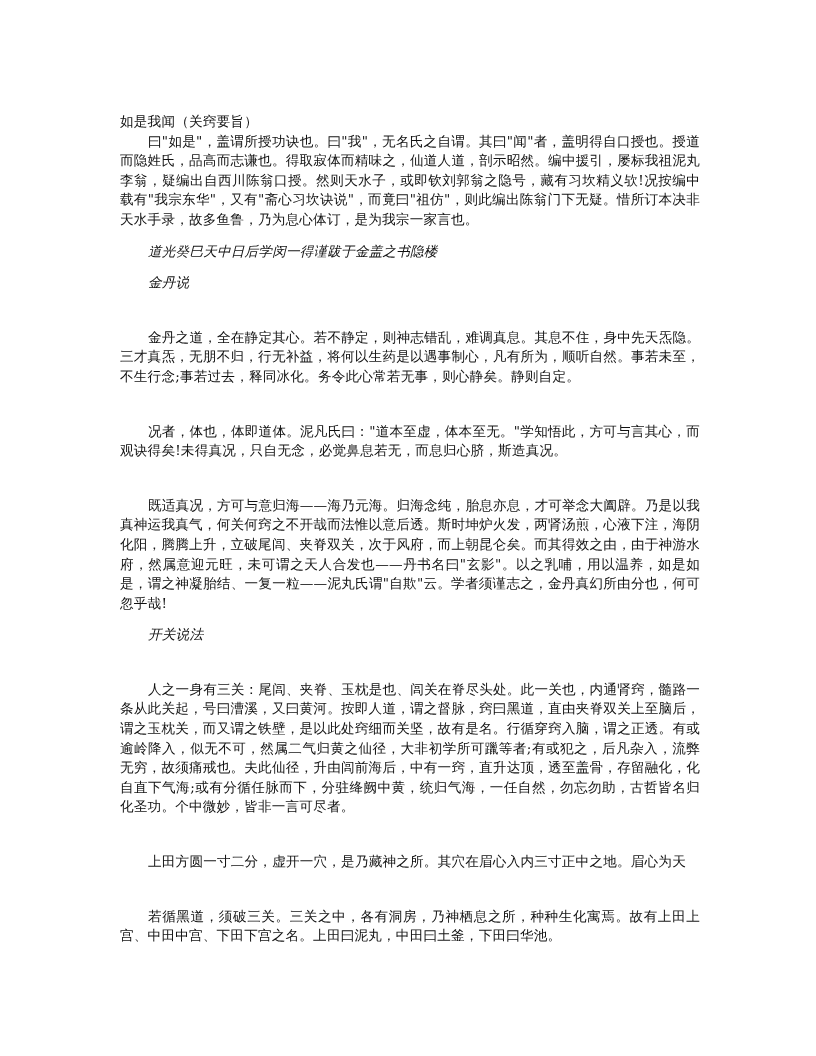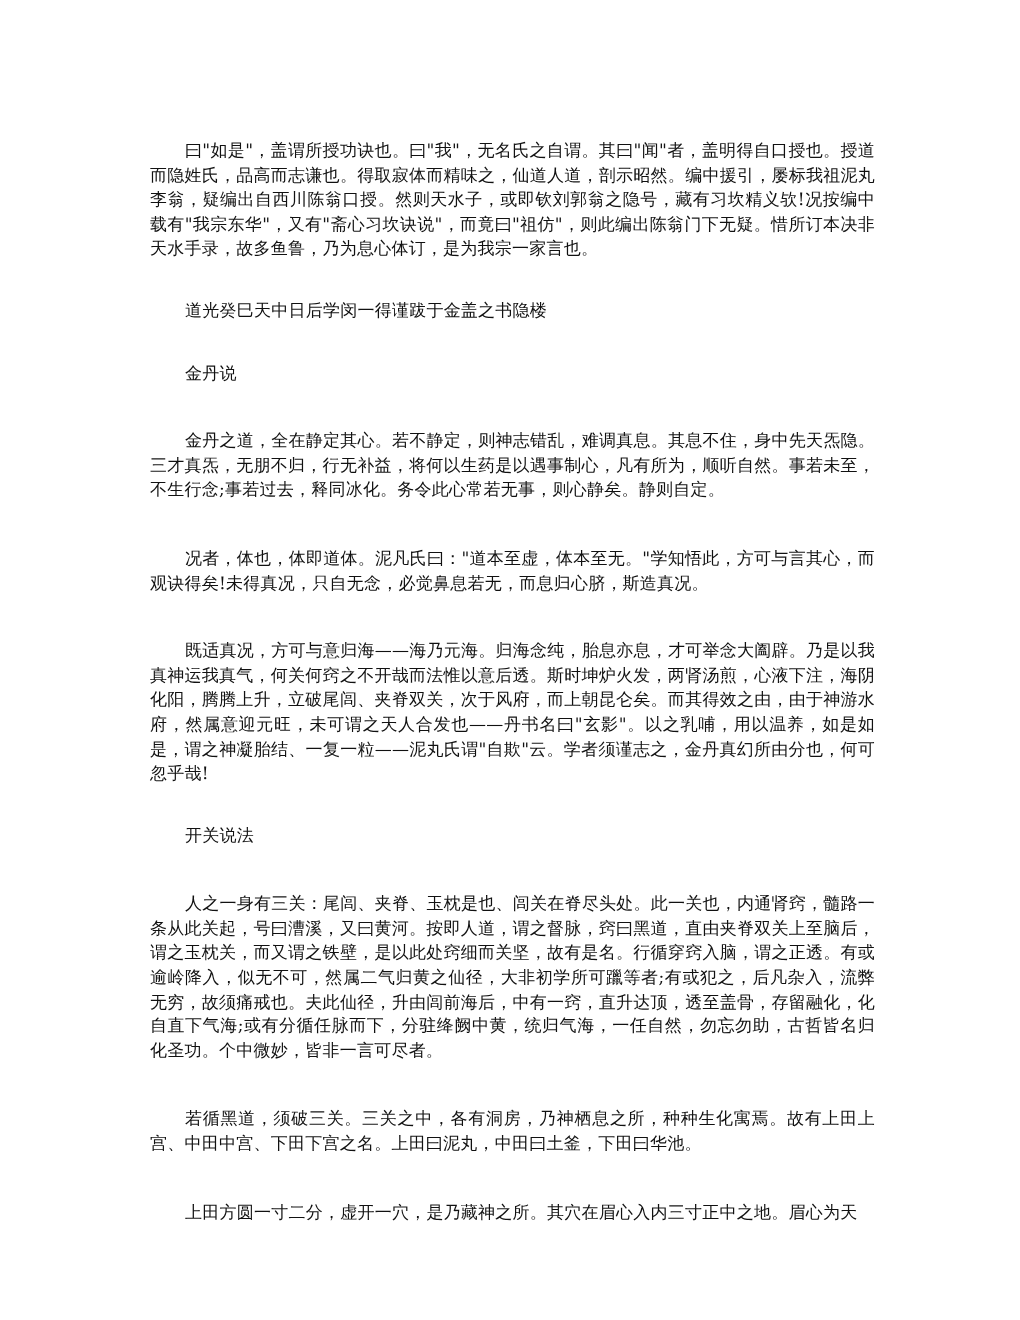--- a/index.html
+++ b/index.html
@@ -12,31 +12,32 @@
     font-family: "DejaVu Serif", "Liberation Serif", serif;
     font-size: 13.6px;
     line-height: 19.6px;
     color: #111111;
     text-align: justify;
     letter-spacing: 0.2px;
   }
   .p { margin: 0; }
   .indent { text-indent: 28px; }
   .gap { margin-top: 35px; }
-  .heading { margin: 30px 0 0 0; text-indent: 28px; }
+  .heading { margin: 12px 0 0 0; text-indent: 28px; font-style: italic; }
 </style>
 </head>
 <body>
 
 <div class="page">
+  <p class="p">如是我闻（关窍要旨）</p>
   <p class="p indent">曰"如是"，盖谓所授功诀也。曰"我"，无名氏之自谓。其曰"闻"者，盖明得自口授也。授道而隐姓氏，品高而志谦也。得取寂体而精味之，仙道人道，剖示昭然。编中援引，屡标我祖泥丸李翁，疑编出自西川陈翁口授。然则天水子，或即钦刘郭翁之隐号，藏有习坎精义欤!况按编中载有"我宗东华"，又有"斋心习坎诀说"，而竟曰"祖仿"，则此编出陈翁门下无疑。惜所订本决非天水手录，故多鱼鲁，乃为息心体订，是为我宗一家言也。</p>
   <p class="heading">道光癸巳天中日后学闵一得谨跋于金盖之书隐楼</p>
 
   <p class="heading">金丹说</p>
   <p class="p indent gap">金丹之道，全在静定其心。若不静定，则神志错乱，难调真息。其息不住，身中先天炁隐。三才真炁，无朋不归，行无补益，将何以生药是以遇事制心，凡有所为，顺听自然。事若未至，不生行念;事若过去，释同冰化。务令此心常若无事，则心静矣。静则自定。</p>
   <p class="p indent gap">况者，体也，体即道体。泥凡氏曰："道本至虚，体本至无。"学知悟此，方可与言其心，而观诀得矣!未得真况，只自无念，必觉鼻息若无，而息归心脐，斯造真况。</p>
   <p class="p indent gap">既适真况，方可与意归海——海乃元海。归海念纯，胎息亦息，才可举念大阖辟。乃是以我真神运我真气，何关何窍之不开哉而法惟以意后透。斯时坤炉火发，两肾汤煎，心液下注，海阴化阳，腾腾上升，立破尾闾、夹脊双关，次于风府，而上朝昆仑矣。而其得效之由，由于神游水府，然属意迎元旺，未可谓之天人合发也——丹书名曰"玄影"。以之乳哺，用以温养，如是如是，谓之神凝胎结、一复一粒——泥丸氏谓"自欺"云。学者须谨志之，金丹真幻所由分也，何可忽乎哉!</p>
 
   <p class="heading">开关说法</p>
   <p class="p indent gap">人之一身有三关：尾闾、夹脊、玉枕是也、闾关在脊尽头处。此一关也，内通肾窍，髓路一条从此关起，号曰漕溪，又曰黄河。按即人道，谓之督脉，窍曰黑道，直由夹脊双关上至脑后，谓之玉枕关，而又谓之铁壁，是以此处窍细而关坚，故有是名。行循穿窍入脑，谓之正透。有或逾岭降入，似无不可，然属二气归黄之仙径，大非初学所可躐等者;有或犯之，后凡杂入，流弊无穷，故须痛戒也。夫此仙径，升由闾前海后，中有一窍，直升达顶，透至盖骨，存留融化，化自直下气海;或有分循任脉而下，分驻绛阙中黄，统归气海，一任自然，勿忘勿助，古哲皆名归化圣功。个中微妙，皆非一言可尽者。</p>
+  <p class="p indent gap">上田方圆一寸二分，虚开一穴，是乃藏神之所。其穴在眉心入内三寸正中之地。眉心为天</p>
   <p class="p indent gap">若循黑道，须破三关。三关之中，各有洞房，乃神栖息之所，种种生化寓焉。故有上田上宫、中田中宫、下田下宫之名。上田曰泥丸，中田曰土釜，下田曰华池。</p>
-  <p class="p indent gap">上田方圆一寸二分，虚开一穴，是乃藏神之所。其穴在眉心入内三寸正中之地。眉心为天</p>
 </div>
 
 </body></html>

